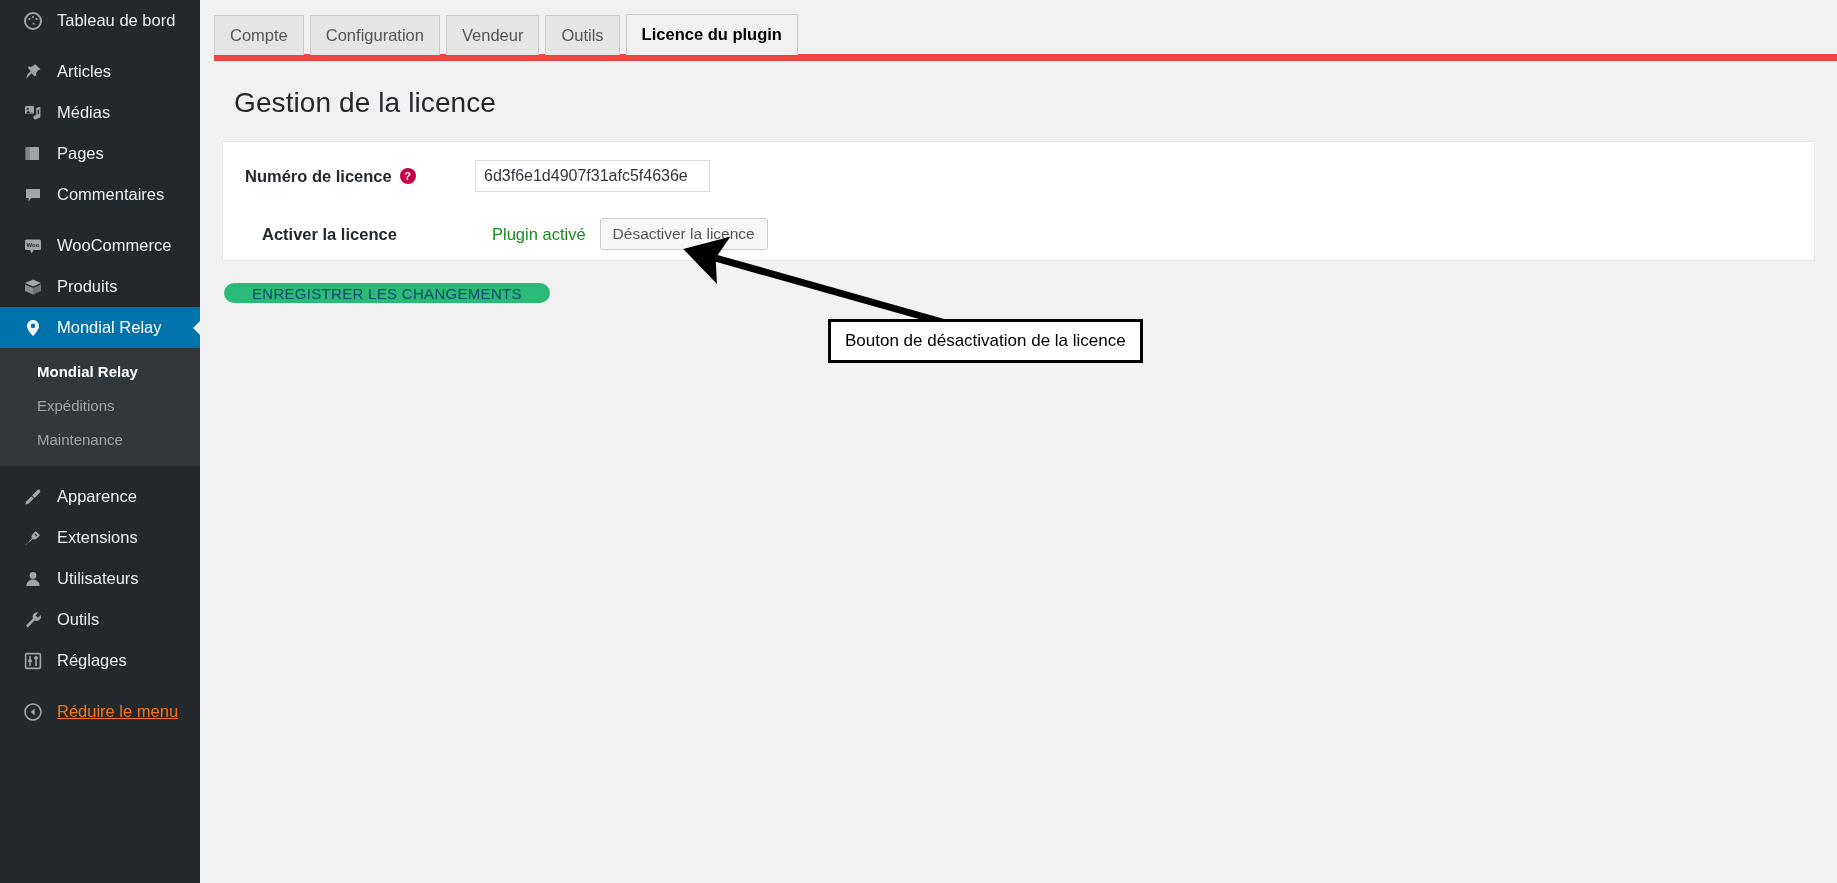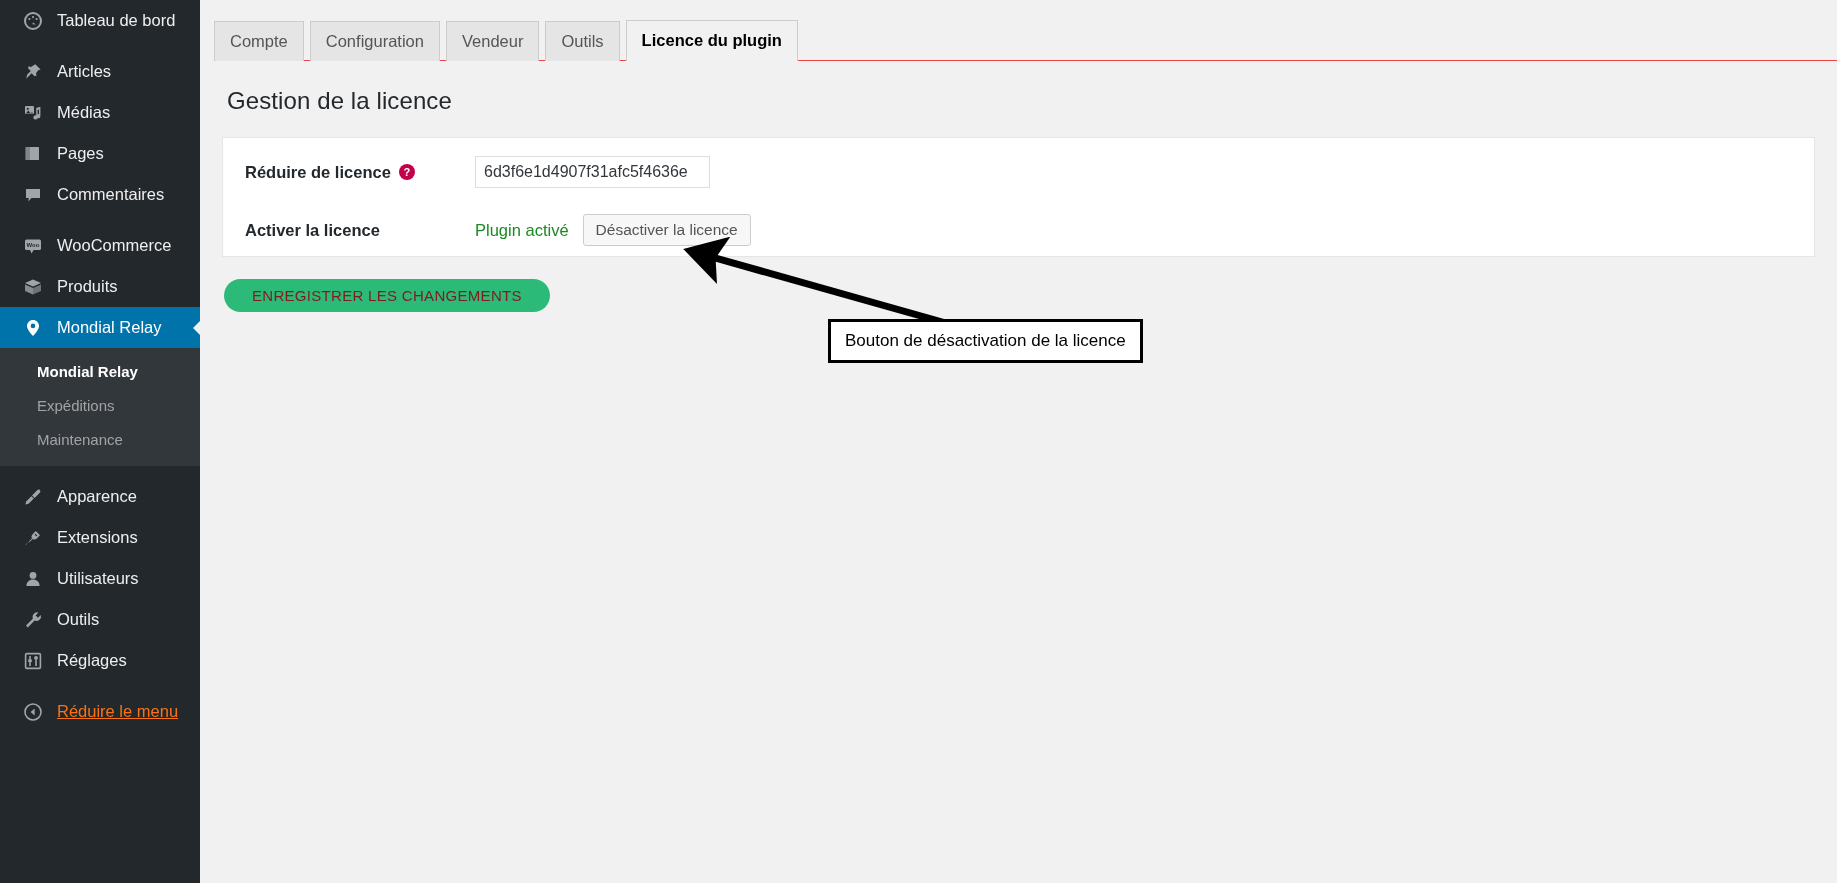--- a/index.html
+++ b/index.html
@@ -79,21 +79,21 @@
     overflow: hidden;
   }
 
   
   #tabbar {
     margin: 18px 0 0 14px;
     height: 43px;
     position: relative;
     display: flex;
     align-items: flex-end;
-    border-bottom: 1px solid #ef4444;
+    border-bottom: 7px solid #ef4444;
     width: calc(100% - 14px);
   }
   .tab {
     display: inline-flex;
     align-items: center;
     justify-content: center;
     height: 40px;
     padding: 0 15px;
     margin-right: 6px;
     background: #e5e5e5;
@@ -109,43 +109,43 @@
     background: #f1f1f1;
     color: #000000;
     font-weight: bold;
     border-color: #ccc;
     border-bottom: 1px solid #f1f1f1;
     height: 41px;
   }
 
   
   #page-title {
-    margin: 26px 0 0 27px;
-    font-size: 24px;
+    margin: 26px 0 0 34px;
+    font-size: 28px;
     font-weight: 400;
     color: #23282d;
     letter-spacing: 0.1px;
   }
 
   
   #card {
     margin: 22px 22px 0 22px;
     background: #fff;
     border: 1px solid #e5e5e5;
     height: 120px;
     position: relative;
   }
   .form-row {
     display: flex;
     align-items: center;
     position: absolute;
     left: 0; right: 0;
   }
   #row-license { top: 14px; height: 40px; }
-  #row-activate { top: 72px; height: 40px; }
+  #row-activate { top: 72px; height: 40px; margin-left: 17px; }
   .field-label {
     width: 252px;
     min-width: 252px;
     padding-left: 22px;
     font-size: 16.5px;
     font-weight: bold;
     color: #23282d;
     display: flex;
     align-items: center;
     gap: 8px;
@@ -192,24 +192,24 @@
     border-radius: 3px;
     font-family: Liberation Sans, sans-serif;
   }
 
   
   #submit-btn {
     margin: 22px 0 0 24px;
     background: #2bb673;
     background: #2cba78;
     border: none;
-    color: #7f1d1d;
+    color: #0c4a6e;
     font-size: 15px;
     letter-spacing: 0.3px;
-    height: 33px;
+    height: 20px;
     padding: 0 28px;
     border-radius: 18px;
     cursor: pointer;
     font-family: "Liberation Sans", sans-serif;
   }
 
   
   #annotation-layer {
     position: absolute;
     left: 0; top: 0;
@@ -391,21 +391,21 @@
         <div class="tab">Outils</div>
         <div class="tab active">Licence du plugin</div>
       </div>
 
     <h1 id="page-title">Gestion de la licence</h1>
 
     <div id="card">
 
       <div class="form-row" id="row-license">
         <div class="field-label">
-          <span>Réduire de licence</span>
+          <span>Numéro de licence</span>
           <span class="help-icon" style="background: rgb(196, 0, 75);">?</span>
         </div>
         <input id="license-input" type="text" value="6d3f6e1d4907f31afc5f4636e" style="">
       </div>
 
       <div class="form-row" id="row-activate">
         <div class="field-label">Activer la licence</div>
         <span class="status-text" style="color: rgb(26, 138, 34);">Plugin activé</span>
         <button id="deactivate-btn">Désactiver la licence</button>
       </div>

